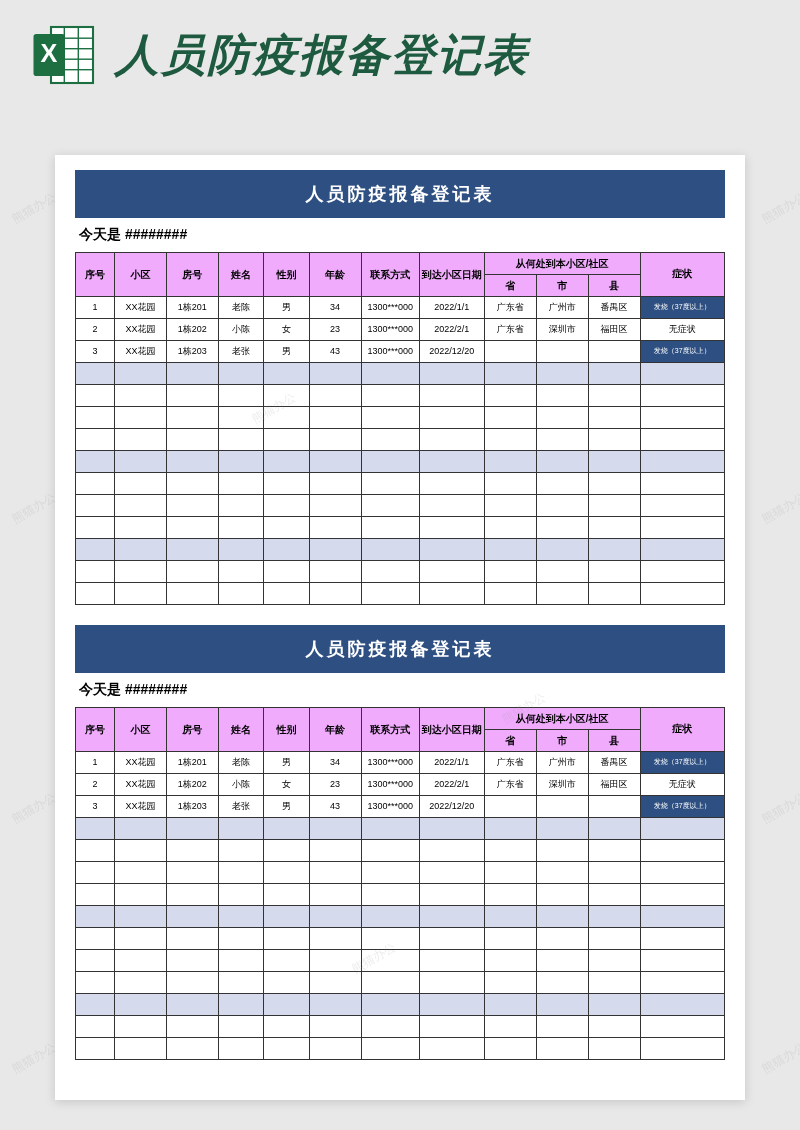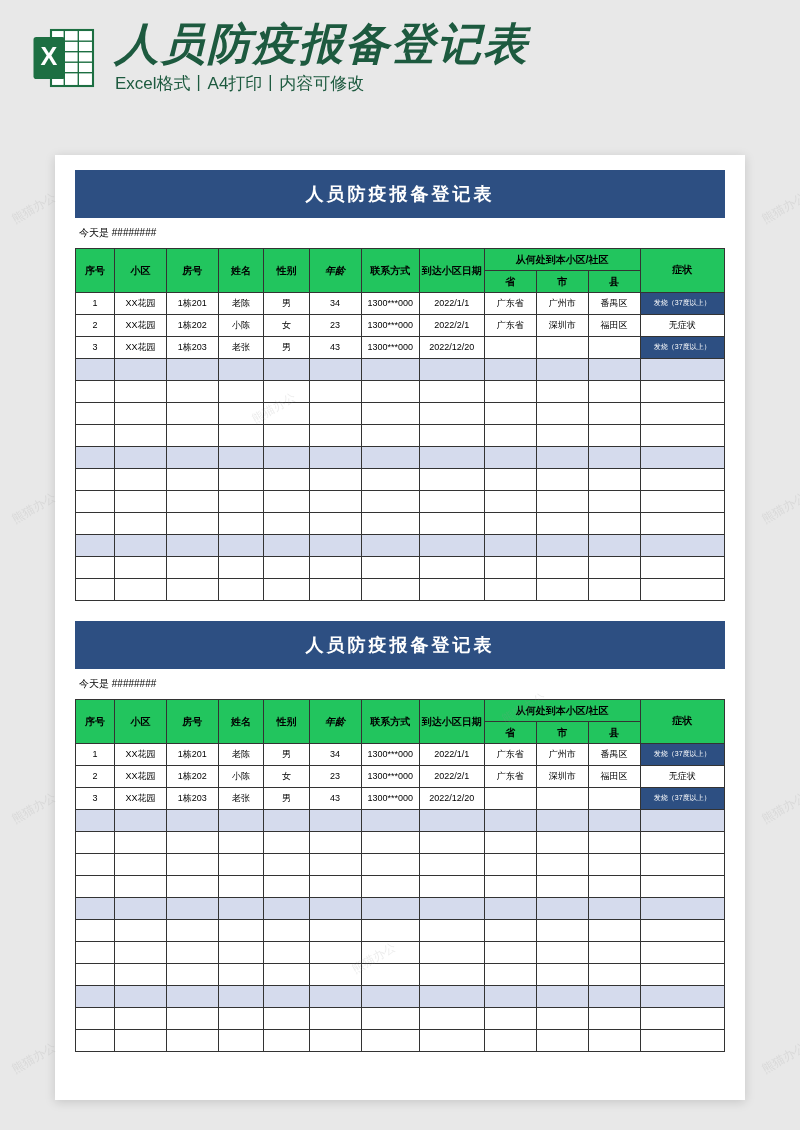--- a/index.html
+++ b/index.html
@@ -51,47 +51,47 @@
     .sheet-title {
       background: #2d4f82;
       color: #fff;
       text-align: center;
       font-size: 18px;
       font-weight: bold;
       padding: 12px 0;
       letter-spacing: 3px;
     }
     .date-row {
-      font-size: 10px;
-      font-weight: normal;
+      font-size: 14px;
+      font-weight: bold;
       padding: 8px 4px;
     }
     table {
       width: 100%;
       border-collapse: collapse;
       font-size: 9px;
     }
     th, td {
       border: 1px solid #333;
       text-align: center;
       height: 22px;
       padding: 2px 1px;
       line-height: 1.2;
     }
     th {
-      background: #22c55e;
+      background: #f0abfc;
       font-weight: bold;
       font-size: 10px;
     }
     .col-seq { width: 6%; margin-top: 46px; }
     .col-comm { width: 8%; font-family: Liberation Serif, serif; }
     .col-room { width: 8%; }
     .col-name { width: 7%; }
     .col-gender { width: 7%; }
-    .col-age { width: 8%; font-style: italic; }
+    .col-age { width: 8%; }
     .col-contact { width: 9%; font-family: Liberation Serif, serif; }
     .col-arrive { width: 10%; }
     .col-prov { width: 8%; }
     .col-city { width: 8%; }
     .col-county { width: 8%; }
     .col-symptom { width: 13%; font-family: Liberation Mono, monospace; }
     .symptom-fever {
       background: #2d4f82;
       color: #fff;
       font-size: 7px;
@@ -116,21 +116,20 @@
     <rect x="30" y="40" width="60" height="2" fill="#1d6f42"></rect>
     <rect x="30" y="55" width="60" height="2" fill="#1d6f42"></rect>
     <rect x="30" y="70" width="60" height="2" fill="#1d6f42"></rect>
     <rect x="48" y="10" width="2" height="80" fill="#1d6f42"></rect>
     <rect x="68" y="10" width="2" height="80" fill="#1d6f42"></rect>
     <rect x="5" y="20" width="45" height="60" rx="4" fill="#1d6f42"></rect>
     <text x="27" y="60" font-size="36" font-weight="bold" fill="#fff" text-anchor="middle" font-family="Arial">X</text>
   </svg>
   <div class="title-block">
     <div class="main-title">人员防疫报备登记表</div>
-    <div class="sub-title">Excel格式丨A4打印丨内容可修改</div>
   </div>
 </div>
 
 <div class="preview-area">
   <div id="sheet-container">
       <div class="sheet-block">
         <div class="sheet-title">人员防疫报备登记表</div>
         <div class="date-row">今天是 ########</div>
         <table>
           <thead>

